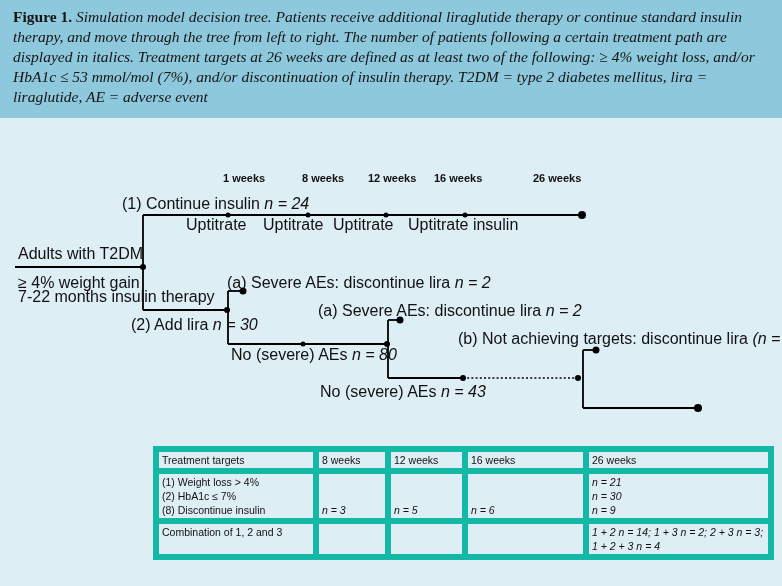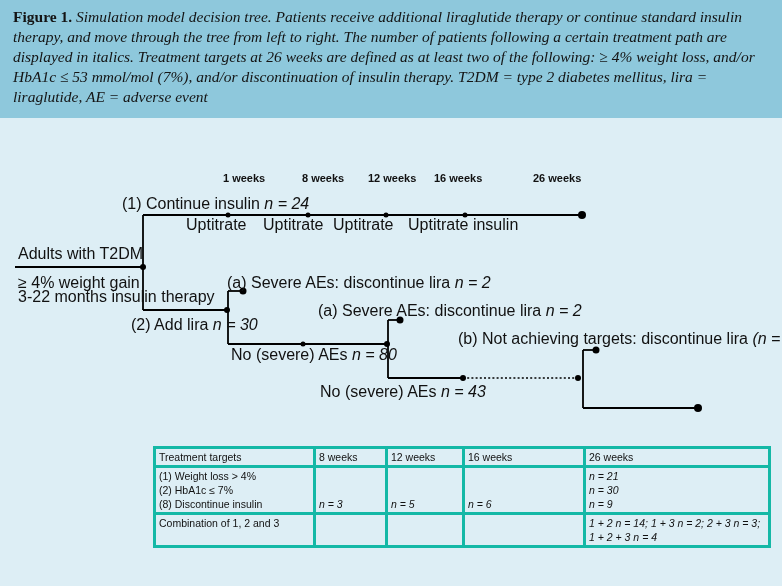--- a/index.html
+++ b/index.html
@@ -23,21 +23,21 @@
     white-space:nowrap; color:#111;
   }
   .wk  { font-weight:bold; font-size:11px; }
   .it  { font-style:italic; }
   table.tt {
     position:absolute; left:153px; top:446px; width:615px;
     border-collapse:collapse; table-layout:fixed;
     font-size:10.5px; line-height:14px; color:#111;
   }
   .tt th, .tt td {
-    border:3px solid #14b8a6; padding:1px 3px;
+    border:6px solid #14b8a6; padding:1px 3px;
     text-align:left; font-weight:normal; vertical-align:top;
     overflow:hidden;
   }
   .tt .vb { vertical-align:bottom; }
   .tt .nowrap div { white-space:nowrap; }
 </style>
 </head>
 <body>
 
 <div class="page">
@@ -97,21 +97,21 @@
   <div class="lbl" style="left:122px;top:198px">
     <span>(1) Continue insulin </span><span class="it">n = 24</span>
   </div>
   <div class="lbl" style="left:186px;top:219px">Uptitrate</div>
   <div class="lbl" style="left:263px;top:219px">Uptitrate</div>
   <div class="lbl" style="left:333px;top:219px">Uptitrate</div>
   <div class="lbl" style="left:408px;top:219px">Uptitrate insulin</div>
 
   <div class="lbl" style="left:18px;top:248px">Adults with T2DM</div>
   <div class="lbl" style="left:18px;top:277px">≥ 4% weight gain</div>
-  <div class="lbl" style="left:18px;top:291px">3-22 months insulin therapy</div>
+  <div class="lbl" style="left:18px;top:291px">7-22 months insulin therapy</div>
 
   <div class="lbl" style="left:227px;top:277px">
     <span>(a) Severe AEs: discontinue lira </span><span class="it">n = 2</span>
   </div>
   <div class="lbl" style="left:131px;top:319px">
     <span>(2) Add lira </span><span class="it">n = 30</span>
   </div>
   <div class="lbl" style="left:318px;top:305px">
     <span>(a) Severe AEs: discontinue lira </span><span class="it">n = 2</span>
   </div>

